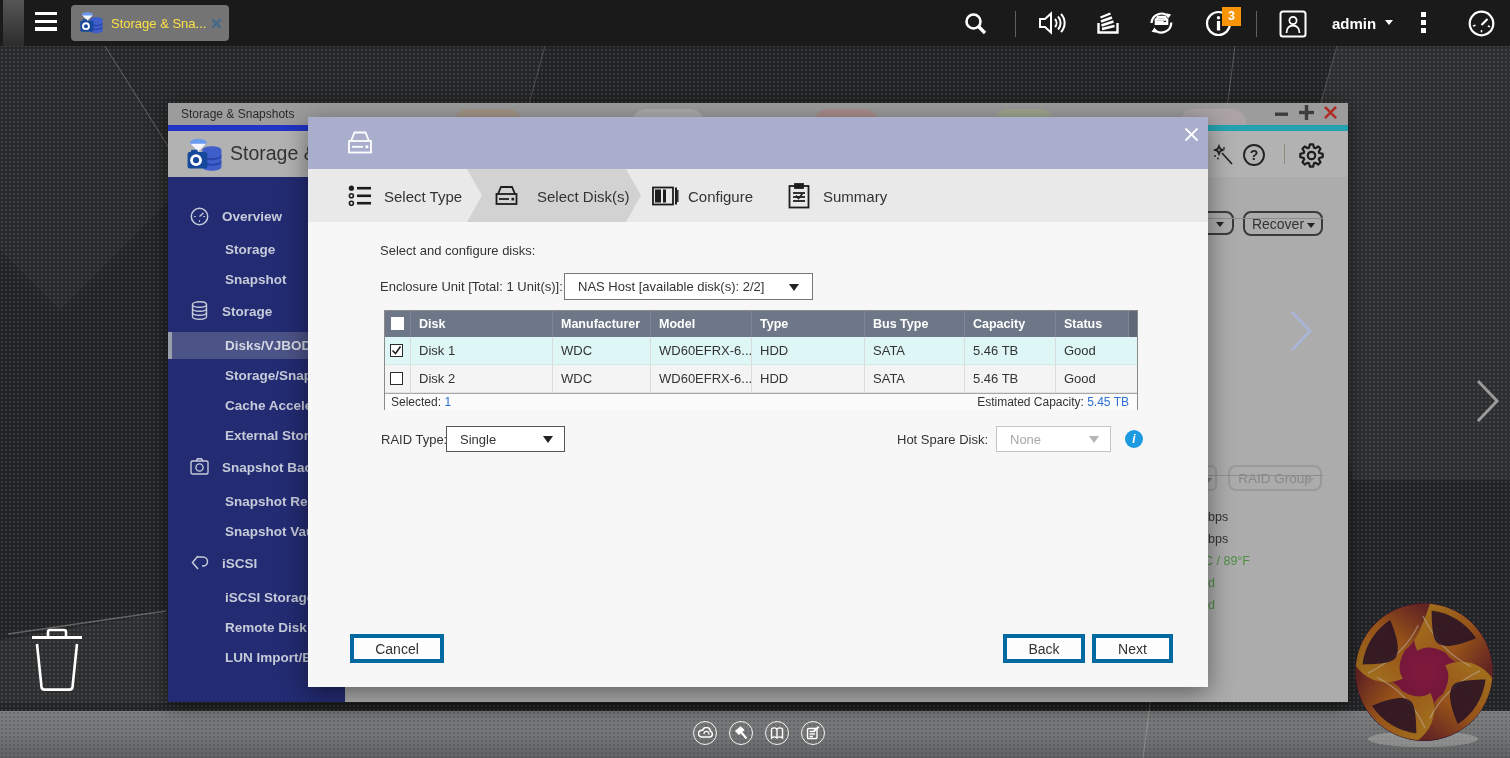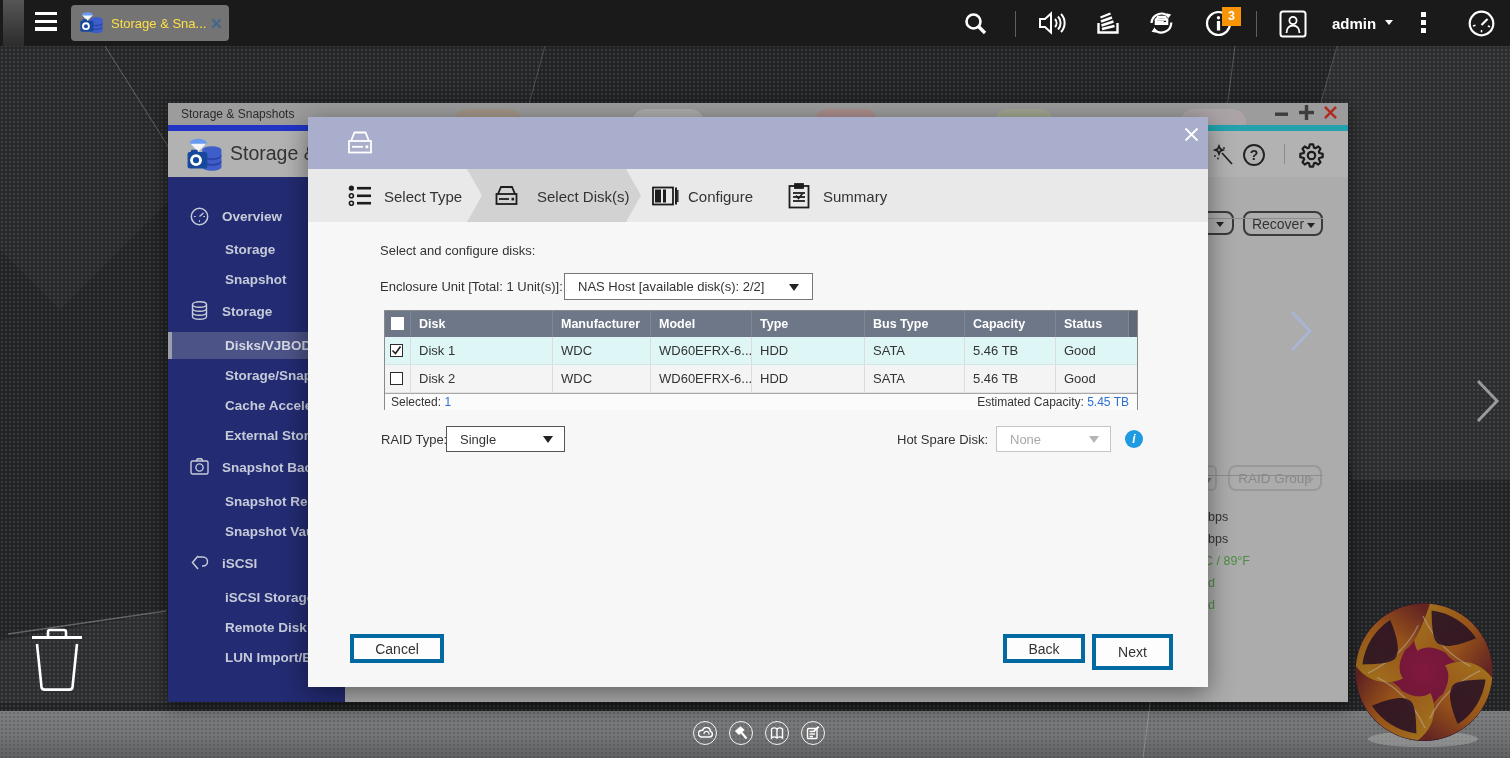--- a/index.html
+++ b/index.html
@@ -565,14 +565,14 @@
   </div>
   <div class="abs" style="left:589px;top:315px;">Hot Spare Disk:</div>
   <div class="ddl" style="left:688px;top:309px;width:115px;height:26px;border-color:#c5c5c5;color:#a8a8a8;">
     <div class="lbl">None</div>
     <div class="caret" style="right:11px;top:9px;border-top-color:#b5b5b5;"></div>
   </div>
   <div class="abs" style="left:817px;top:313px;width:18px;height:18px;border-radius:50%;background:#1e9ae0;color:#fff;font-size:12px;font-weight:bold;font-style:italic;text-align:center;line-height:18px;">i</div>
 
   <div class="btn" style="left:42px;top:517px;width:94px;height:29px;">Cancel</div>
   <div class="btn" style="left:695px;top:517px;width:82px;height:29px;">Back</div>
-  <div class="btn" style="left:784px;top:517px;width:81px;height:36px;">Next</div>
+  <div class="btn" style="left:784px;top:517px;width:81px;height:29px;">Next</div>
 </div>
 
 </body></html>

